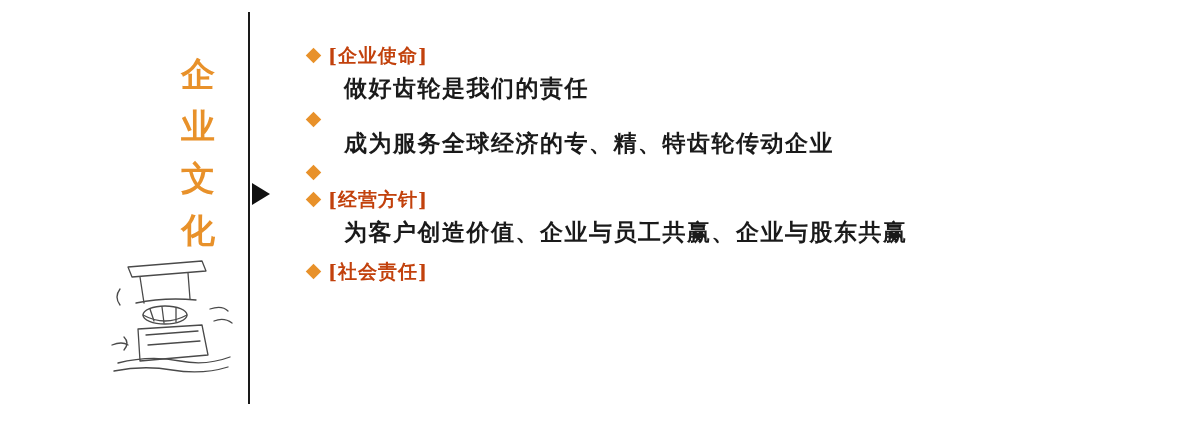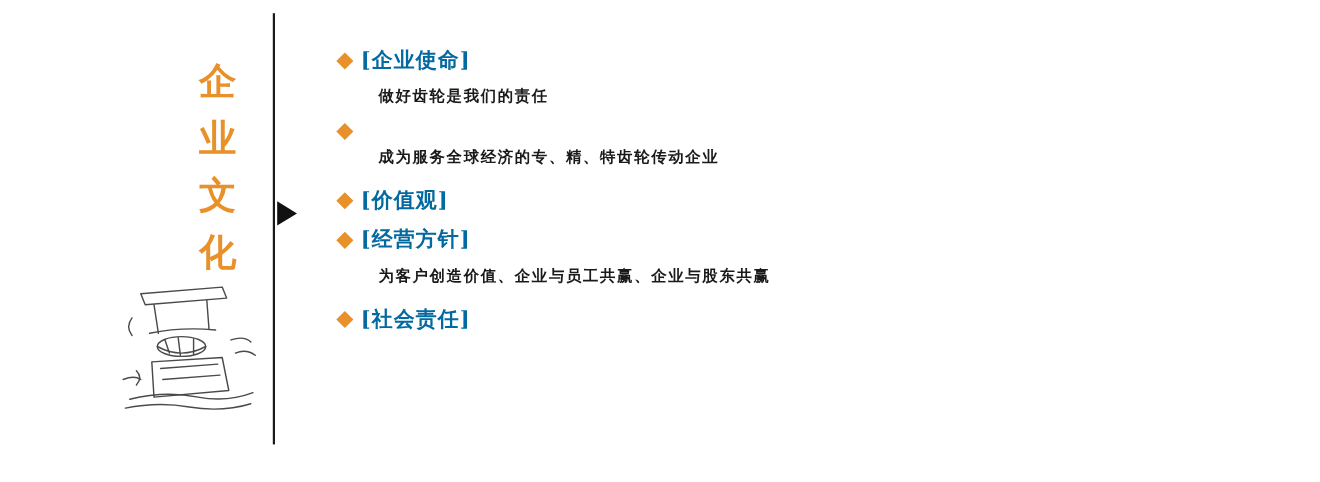--- a/index.html
+++ b/index.html
@@ -79,41 +79,41 @@
     left: 308px;
     top: 40px;
     width: 860px;
   }
   .block {
     margin-bottom: 6px;
   }
   .heading {
     display: flex;
     align-items: center;
-    color: #0369a1;
+    color: #c2410c;
     font-size: 19px;
     font-weight: 700;
     line-height: 30px;
     font-family: "DejaVu Serif", "Liberation Serif", serif;
   }
   .diamond {
     display: inline-block;
     width: 11px;
     height: 11px;
     background: #E8912A;
     transform: rotate(45deg);
     margin-right: 9px;
     flex: 0 0 auto;
   }
   .heading-text {
     letter-spacing: 1px;
   }
   .body-text {
     color: #1a1a1a;
-    font-size: 14px;
+    font-size: 23px;
     line-height: 32px;
     margin: 2px 0 8px 36px;
     letter-spacing: 1.5px;
     font-family: "DejaVu Serif", "Liberation Serif", serif;
     font-weight: 600;
   }
   .block:nth-child(1) .body-text { margin-bottom: 10px; }
 </style>
 </head>
 <body>
@@ -171,21 +171,20 @@
     <div class="block">
       <div class="heading">
         <span class="diamond"></span>
       </div>
       <div class="body-text">成为服务全球经济的专、精、特齿轮传动企业</div>
     </div>
 
     <div class="block">
       <div class="heading">
         <span class="diamond"></span>
-        <span class="heading-text">[价值观]</span>
       </div>
     </div>
 
     <div class="block">
       <div class="heading">
         <span class="diamond"></span>
         <span class="heading-text">[经营方针]</span>
       </div>
       <div class="body-text">为客户创造价值、企业与员工共赢、企业与股东共赢</div>
     </div>

